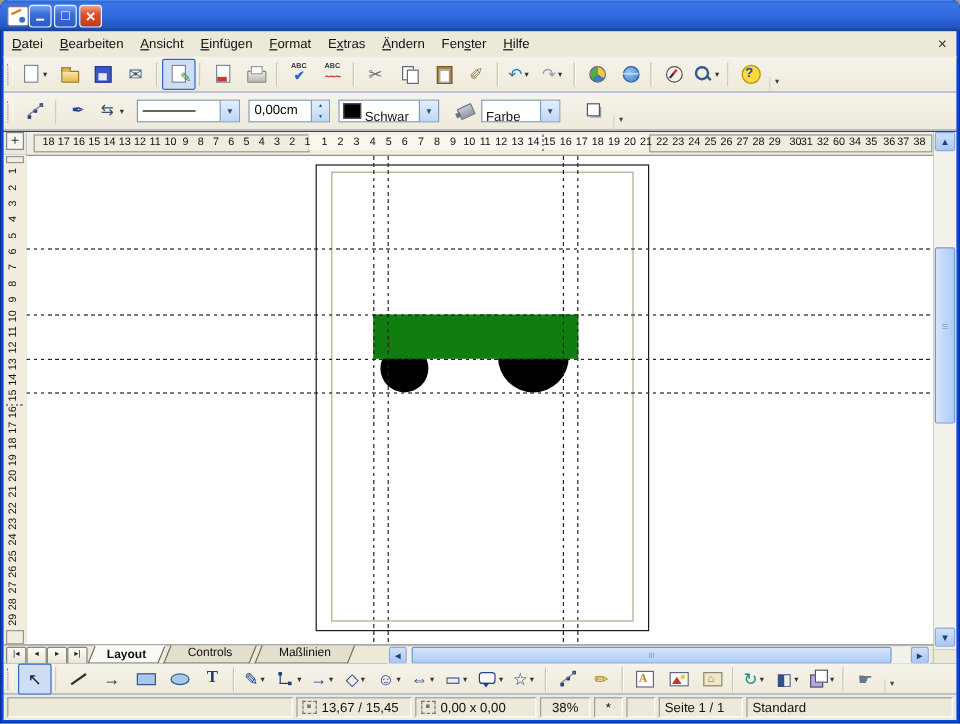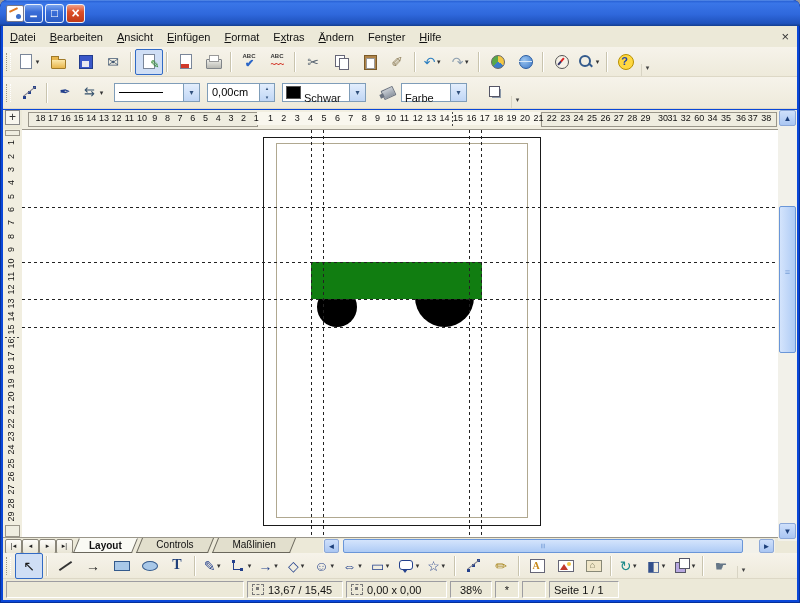--- a/index.html
+++ b/index.html
@@ -565,15 +565,18 @@
     <span class="scell" style="width:42px;justify-content:center;">
       <span>38%</span>
     </span>
     <span class="scell" style="width:24px;justify-content:center;">
       <span>*</span>
     </span>
     <span class="scell" style="width:24px;"></span>
     <span class="scell" style="width:70px;">
       <span>Seite 1 / 1</span>
     </span>
+    <span class="scell" style="flex:1;">
+      <span>Standard</span>
+    </span>
   </div>
 
 </div>
 
 </body></html>

